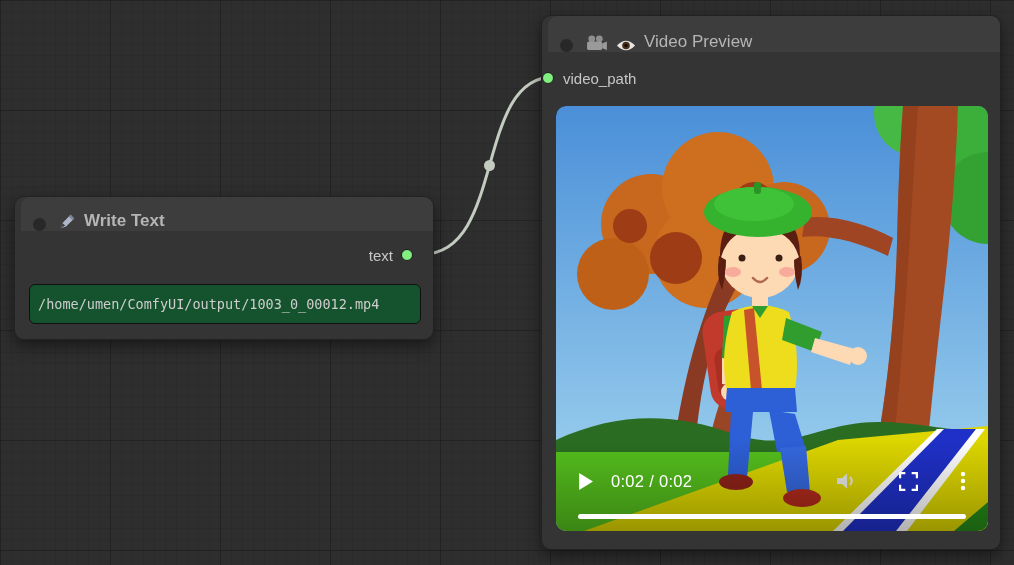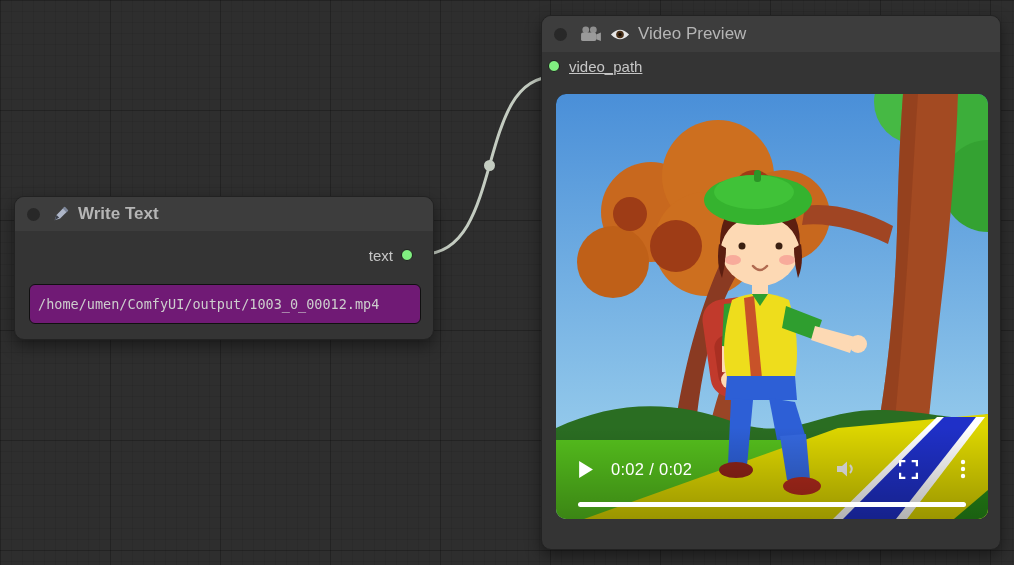--- a/index.html
+++ b/index.html
@@ -19,53 +19,54 @@
   .links-layer{position:absolute;inset:0;z-index:1;pointer-events:none;}
   .node{
     position:absolute;z-index:2;
     background:#343434;
     border:1px solid #222;
     border-radius:10px;
     box-shadow:0 6px 16px rgba(0,0,0,0.45);
     box-sizing:border-box;
   }
   .node-title{
-    display:flex;align-items:center;
+    display:flex;align-items:flex-end;
     background:#3d3d3d;
     border-radius:9px 9px 0 0;
     padding:0 12px;
     color:#b5b5b5;
     font-size:17px;
+    margin-left:6px;
   }
   .wt-title{height:34px;font-weight:bold;}
   .vp-title{height:36px;}
   .status-dot{
     width:13px;height:13px;border-radius:50%;
     background:#282828;flex:0 0 auto;margin-right:12px;
   }
   .node-icon{display:flex;align-items:center;margin-right:8px;flex:0 0 auto;}
   .title-text{white-space:nowrap;}
 
   
   .slot-row{display:flex;align-items:center;height:28px;color:#c6c6c6;font-size:15px;}
   .slot-dot{
     width:12px;height:12px;border-radius:50%;
     background:#80ef80;border:1px solid #1d1d1d;box-sizing:border-box;flex:0 0 auto;
   }
   .out-row{justify-content:flex-end;padding-right:20px;margin-top:10px;}
   .out-row .slot-label{margin-right:8px;}
-  .in-row{justify-content:flex-start;padding-left:6px;text-decoration:underline;}
+  .in-row{justify-content:flex-start;margin-top:12px;}
   .in-row .slot-label{margin-left:9px;}
 
   
   .node-write-text{left:14px;top:196px;width:420px;height:144px;}
   .text-widget{
     margin:15px 12px 0 14px;
     height:40px;
-    background:#701a75;
+    background:#14532d;
     border:1px solid #101010;
     border-radius:6px;
     color:#cdcdcd;
     font-family:"DejaVu Sans Mono",monospace;
     font-size:13.5px;
     line-height:38px;
     padding:0 8px;
     white-space:nowrap;
     overflow:hidden;
     box-sizing:border-box;

